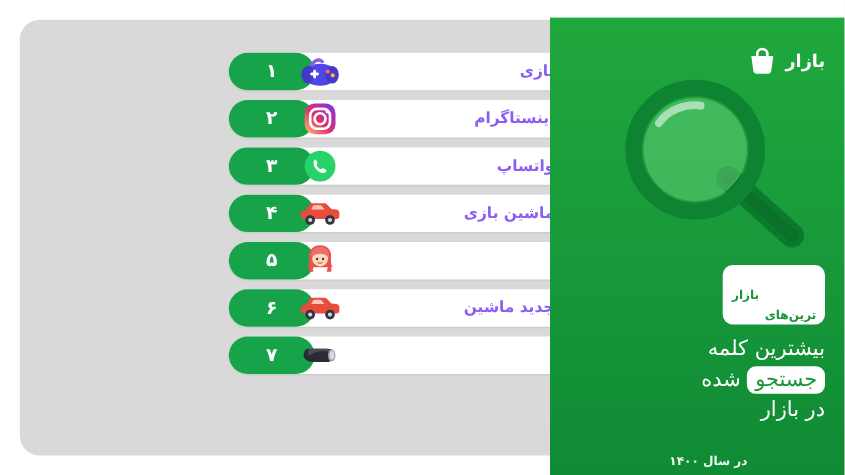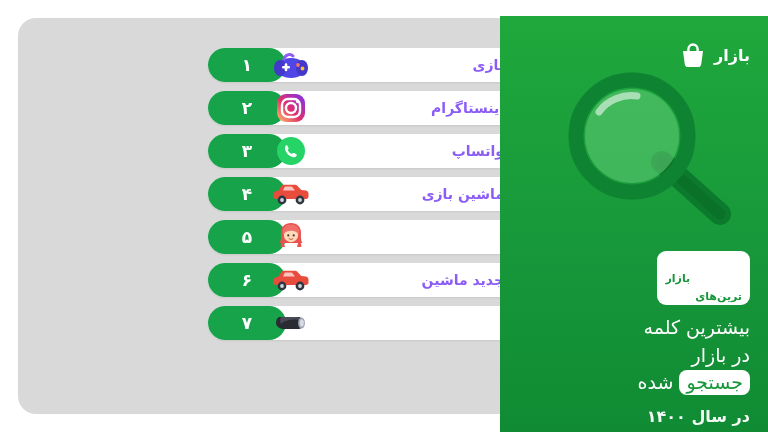--- a/index.html
+++ b/index.html
@@ -187,26 +187,27 @@
   }
   .headline-line .pill {
     display: inline-block;
     background: #ffffff;
     color: #17973a;
     border-radius: 8px;
     padding: 0 7px;
     line-height: 1.3;
   }
   .year-line {
-    margin-top: 10px;
+    margin-top: 26px;
     color: #ffffff;
-    font-size: 16px;
+    font-size: 11px;
     font-weight: bold;
     direction: rtl;
     opacity: 0.95;
+    text-align: center;
   }
 </style>
 </head>
 <body>
 
 <div class="poster">
 
   <div class="left-panel">
     <div class="rank-list">
 
@@ -344,23 +345,23 @@
       </svg>
     </div>
 
     <div class="headline-block">
       <div class="kicker">
         <span class="kicker-text">ترین‌های</span>
         <span class="kicker-brand">بازار</span>
       </div>
 
       <div class="headline-line">بیشترین کلمه</div>
-      <div class="headline-line">در بازار</div>
       <div class="headline-line">
         <span class="pill">جستجو</span>
         <span>شده</span>
       </div>
+      <div class="headline-line">در بازار</div>
 
       <div class="year-line">در سال ۱۴۰۰</div>
     </div>
 
   </div>
 </div>
 
 </body></html>

